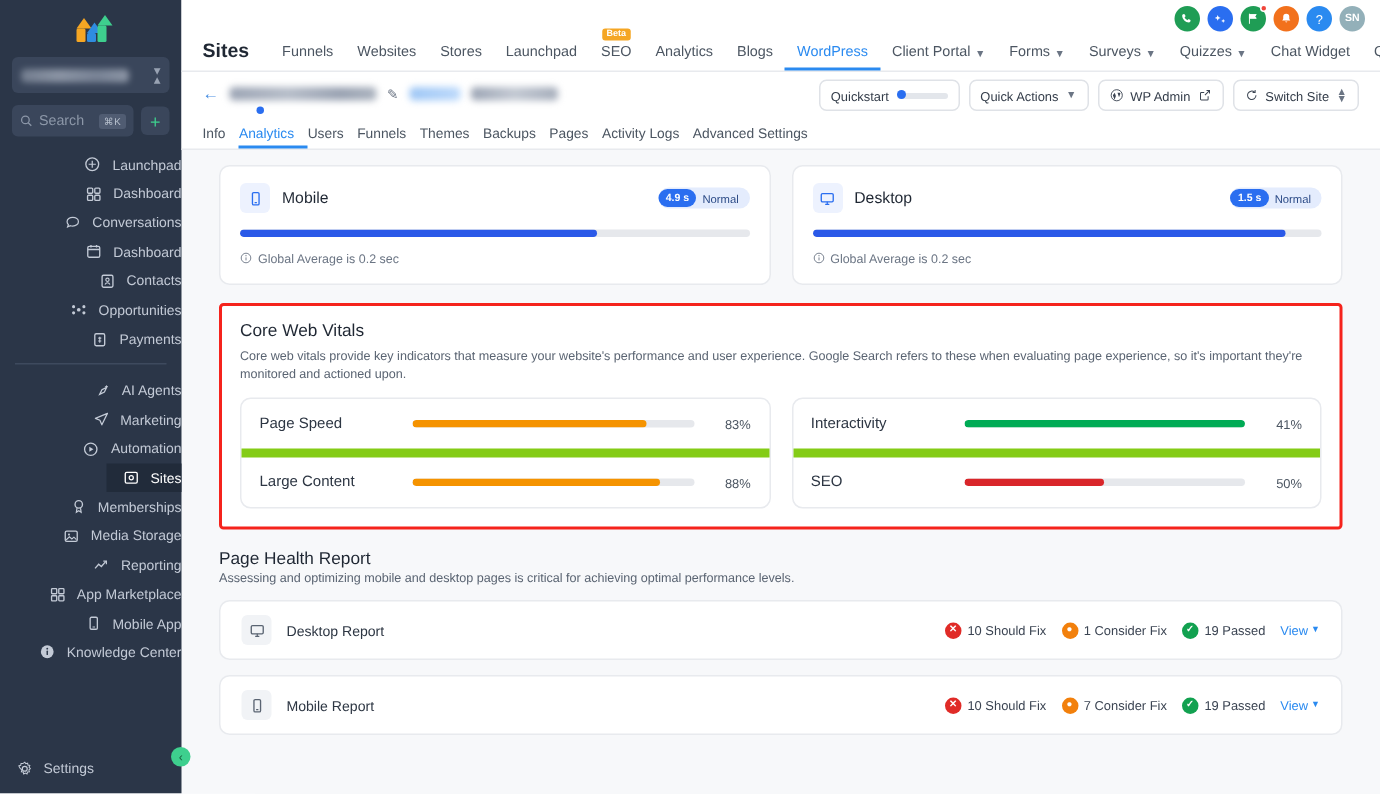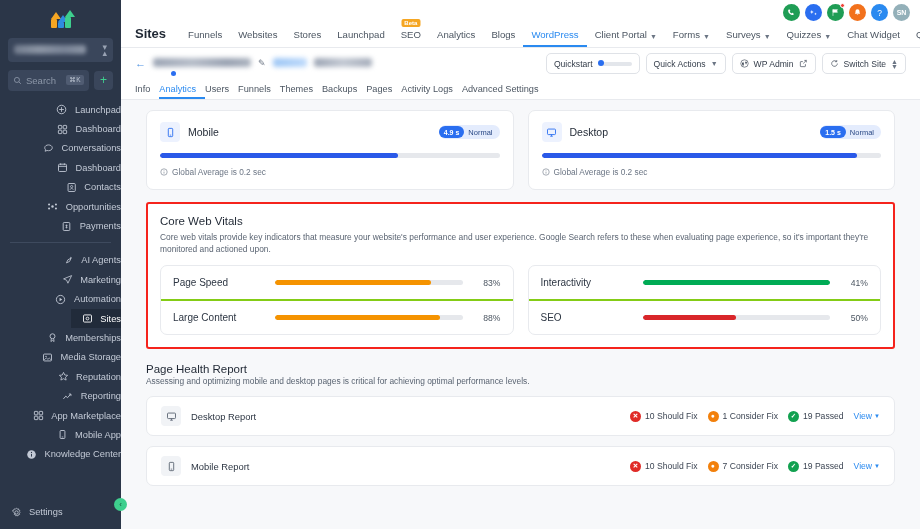--- a/index.html
+++ b/index.html
@@ -188,21 +188,21 @@
   .cwv-outer {
     border: 2px solid #f5231c; border-radius: 3px;
     margin-top: 12px; padding: 11px 12px 12px 12px; background: #fff;
   }
   .sec-title { font-size: 11.5px; color: #1f2733; font-weight: normal; }
   .sec-desc { font-size: 8.4px; color: #5a6472; margin-top: 4px; line-height: 1.45; }
   .cwv-row { display: flex; gap: 14px; margin-top: 10px; }
   .vital-row {
     display: flex; align-items: center; padding: 11px 12px; gap: 10px;
   }
-  .vital-row + .vital-row { border-top: 2px solid #84cc16; }
+  .vital-row + .vital-row { border-top: 6px solid #84cc16; }
   .vital-name { font-size: 10px; color: #2d3643; width: 92px; flex: 0 0 92px; }
   .vital-bar { flex: 1; height: 5px; background: #e6e8ec; border-radius: 3px; overflow: hidden; }
   .vital-bar > span { display: block; height: 100%; border-radius: 3px; }
   .vital-pct { font-size: 8.6px; color: #4c5662; width: 28px; text-align: right; flex: 0 0 28px; }
 
   
   .phr { margin-top: 14px; }
   .phr-desc { font-size: 8.4px; color: #5a6472; margin-top: 1px; }
   .report-card {
     background: #fff; border: 1px solid #e8eaee; border-radius: 7px;
@@ -385,28 +385,20 @@
       </div>
       <div class="nav-item">
         <span class="ico">
             <svg viewBox="0 0 16 16">
               <rect x="2.2" y="3" width="11.6" height="10" rx="1.4" fill="none" stroke="#c3cad6" stroke-width="1.3"></rect>
               <circle cx="5.8" cy="6.4" r="1" fill="#c3cad6"></circle>
               <path d="M3 11.6l3.2-3 2.4 2.1 2-1.8 2.4 2.3" fill="none" stroke="#c3cad6" stroke-width="1.1"></path>
             </svg>
           </span>
         <span>Media Storage</span>
-      </div>
-      <div class="nav-item">
-        <span class="ico">
-            <svg viewBox="0 0 16 16">
-              <path d="M8 2l1.8 3.8 4.2.5-3.1 2.8.9 4.1L8 11.2 4.2 13.2l.9-4.1L2 6.3l4.2-.5z" fill="none" stroke="#c3cad6" stroke-width="1.2" stroke-linejoin="round"></path>
-            </svg>
-          </span>
-        <span>Reputation</span>
       </div>
       <div class="nav-item">
         <span class="ico">
             <svg viewBox="0 0 16 16">
               <path d="M2 11.5l3.5-4 2.6 2.2 4.4-5" fill="none" stroke="#c3cad6" stroke-width="1.3"></path>
               <path d="M10 4.4h3v3" fill="none" stroke="#c3cad6" stroke-width="1.2"></path>
             </svg>
           </span>
         <span>Reporting</span>
       </div>

